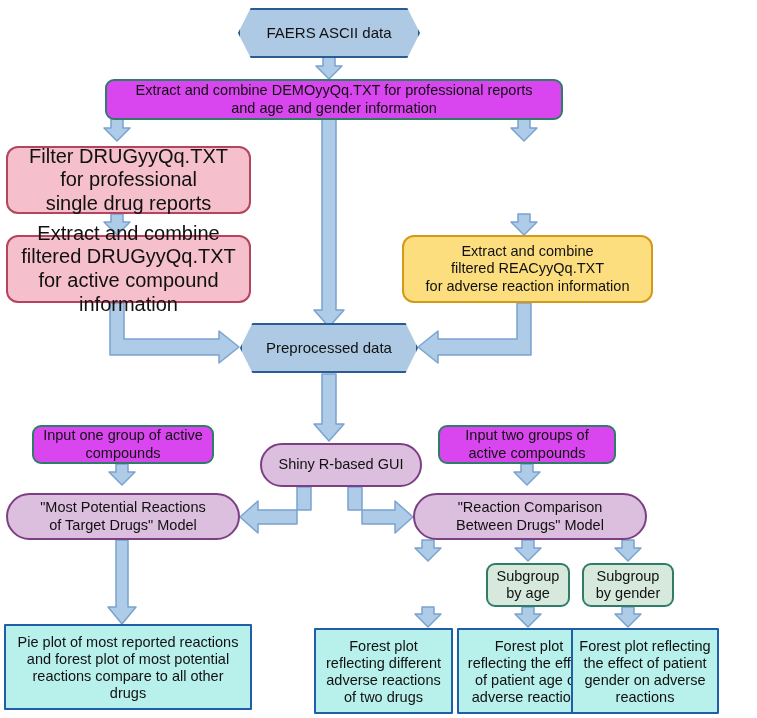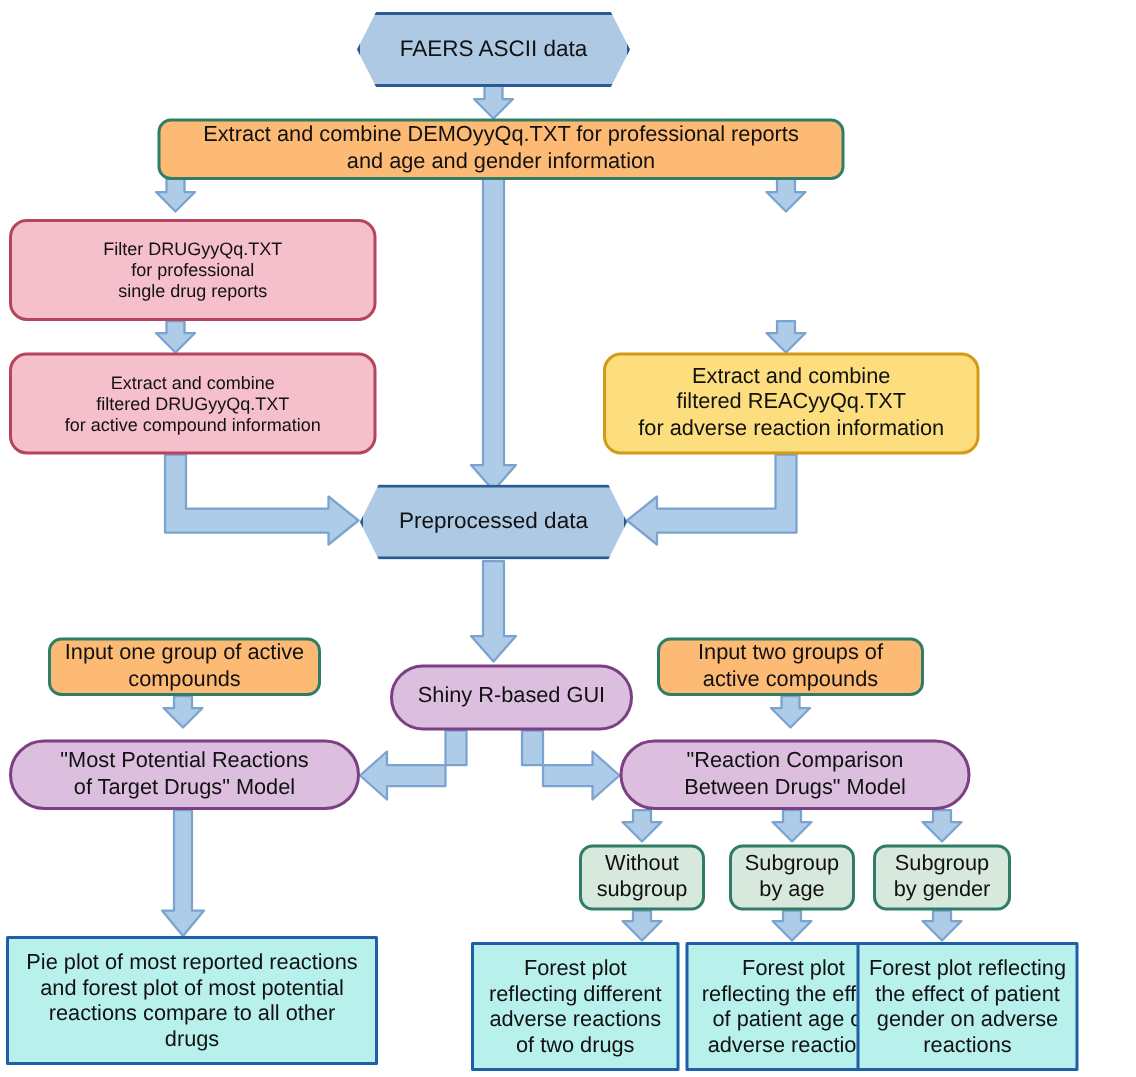--- a/index.html
+++ b/index.html
@@ -30,31 +30,31 @@
     padding: 2px 5px;
   }
   
   .hex {
     background: #aec9e3;
     border: 2px solid #2a5c93;
     clip-path: polygon(7% 0, 93% 0, 100% 50%, 93% 100%, 7% 100%, 0 50%);
     font-size: 15px;
   }
   .rrect-green {
-    background: #fdba74;
+    background: #d946ef;
     border: 2px solid #2f7d67;
     border-radius: 9px;
     font-size: 14.5px;
     text-align: center;
   }
   .rrect-pink {
     background: #f5bfcc;
     border: 2px solid #b5455f;
     border-radius: 12px;
-    font-size: 12px;
+    font-size: 20px;
   }
   .rrect-yellow {
     background: #fcde7e;
     border: 2px solid #d29a17;
     border-radius: 12px;
     font-size: 14.5px;
   }
   .pill-purple {
     background: #dcbede;
     border: 2px solid #7c3f84;
@@ -160,22 +160,20 @@
 
   <div class="node rrect-green" style="left:438px; top:425px; width:178px; height:39px;">Input two groups of
 active compounds</div>
 
   <div class="node pill-purple" style="left:6px; top:493px; width:234px; height:47px;">"Most Potential Reactions
 of Target Drugs" Model</div>
 
   <div class="node pill-purple" style="left:413px; top:493px; width:234px; height:47px;">"Reaction Comparison
 Between Drugs" Model</div>
 
-  <div class="node rrect-green-sm" style="left:386px; top:563px; width:84px; height:44px;">Without
-subgroup</div>
 
   <div class="node rrect-green-sm" style="left:486px; top:563px; width:84px; height:44px;">Subgroup
 by age</div>
 
   <div class="node rrect-green-sm" style="left:582px; top:563px; width:92px; height:44px;">Subgroup
 by gender</div>
 
   <div class="node rect-cyan" style="left:4px; top:624px; width:248px; height:86px;">Pie plot of most reported reactions
 and forest plot of most potential
 reactions compare to all other

